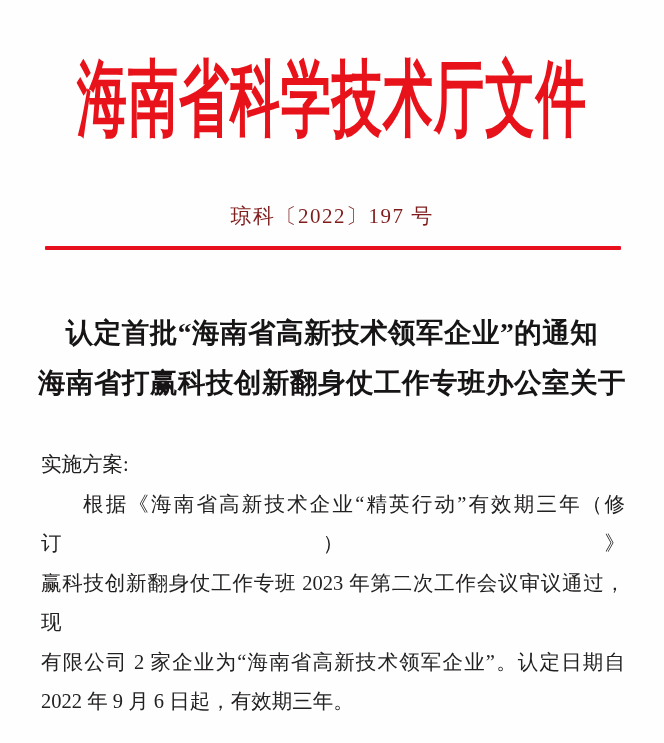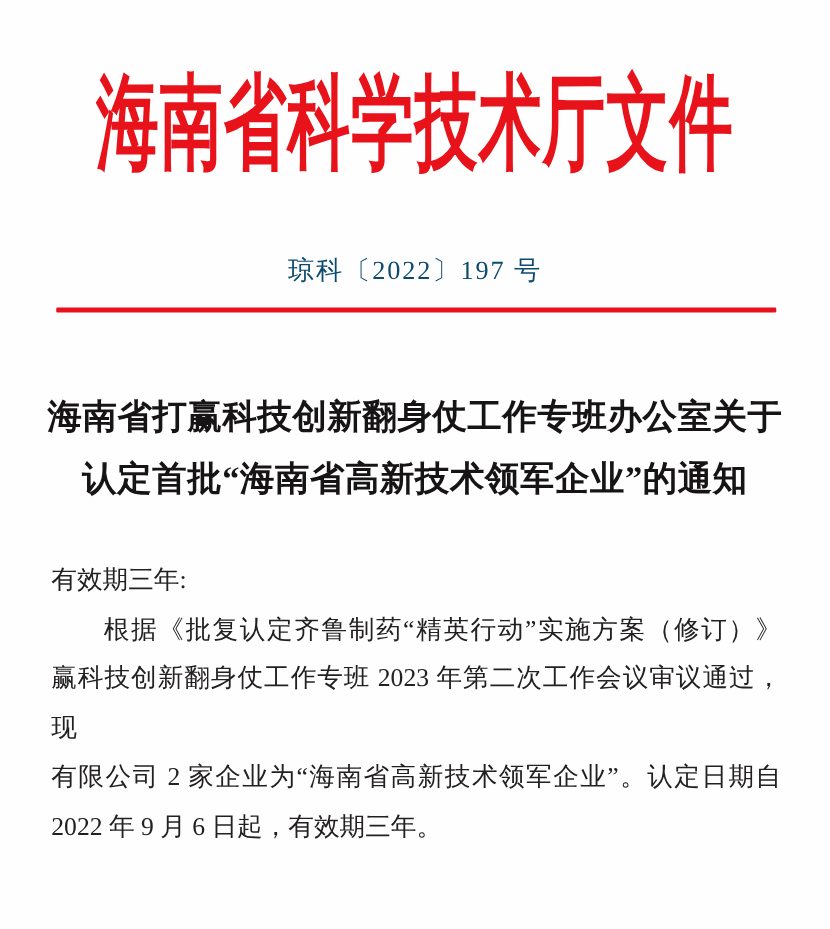--- a/index.html
+++ b/index.html
@@ -32,21 +32,21 @@
     color: #e8121a;
   }
   .doc-number {
     position: absolute;
     top: 202px;
     left: 0;
     width: 100%;
     text-align: center;
     font-size: 21px;
     letter-spacing: 1.5px;
-    color: #0c4a6e;
+    color: #7f1d1d;
   }
   .divider {
     position: absolute;
     top: 246px;
     left: 45px;
     width: 576px;
     height: 4px;
     background: #e8101c;
     border-radius: 1px;
   }
@@ -90,25 +90,25 @@
 
 <div class="page" style="background: rgb(254, 254, 254);">
 
   <div class="header-title" style="color: rgb(232, 18, 26);">海南省科学技术厅文件</div>
 
   <div class="doc-number">琼科〔2022〕197 号</div>
 
   <div class="divider" style="background: rgb(232, 16, 28);"></div>
 
   <h1 class="doc-title" style="color: rgb(22, 20, 20);">
+    <span class="t-line">认定首批“海南省高新技术领军企业”的通知</span>
     <span class="t-line">海南省打赢科技创新翻身仗工作专班办公室关于</span>
-    <span class="t-line">认定首批“海南省高新技术领军企业”的通知</span>
   </h1>
 
   <div class="body-block" style="color: rgb(35, 32, 32);">
-    <div class="body-line">有效期三年:</div>
-    <div class="body-line indent just">根据《批复认定齐鲁制药“精英行动”实施方案（修订）》</div>
+    <div class="body-line">实施方案:</div>
+    <div class="body-line indent just">根据《海南省高新技术企业“精英行动”有效期三年（修订）》</div>
     <div class="body-line just">赢科技创新翻身仗工作专班 2023 年第二次工作会议审议通过，现</div>
     <div class="body-line just">有限公司 2 家企业为“海南省高新技术领军企业”。认定日期自</div>
     <div class="body-line">2022 年 9 月 6 日起，有效期三年。</div>
   </div>
 
 </div>
 
 </body></html>

